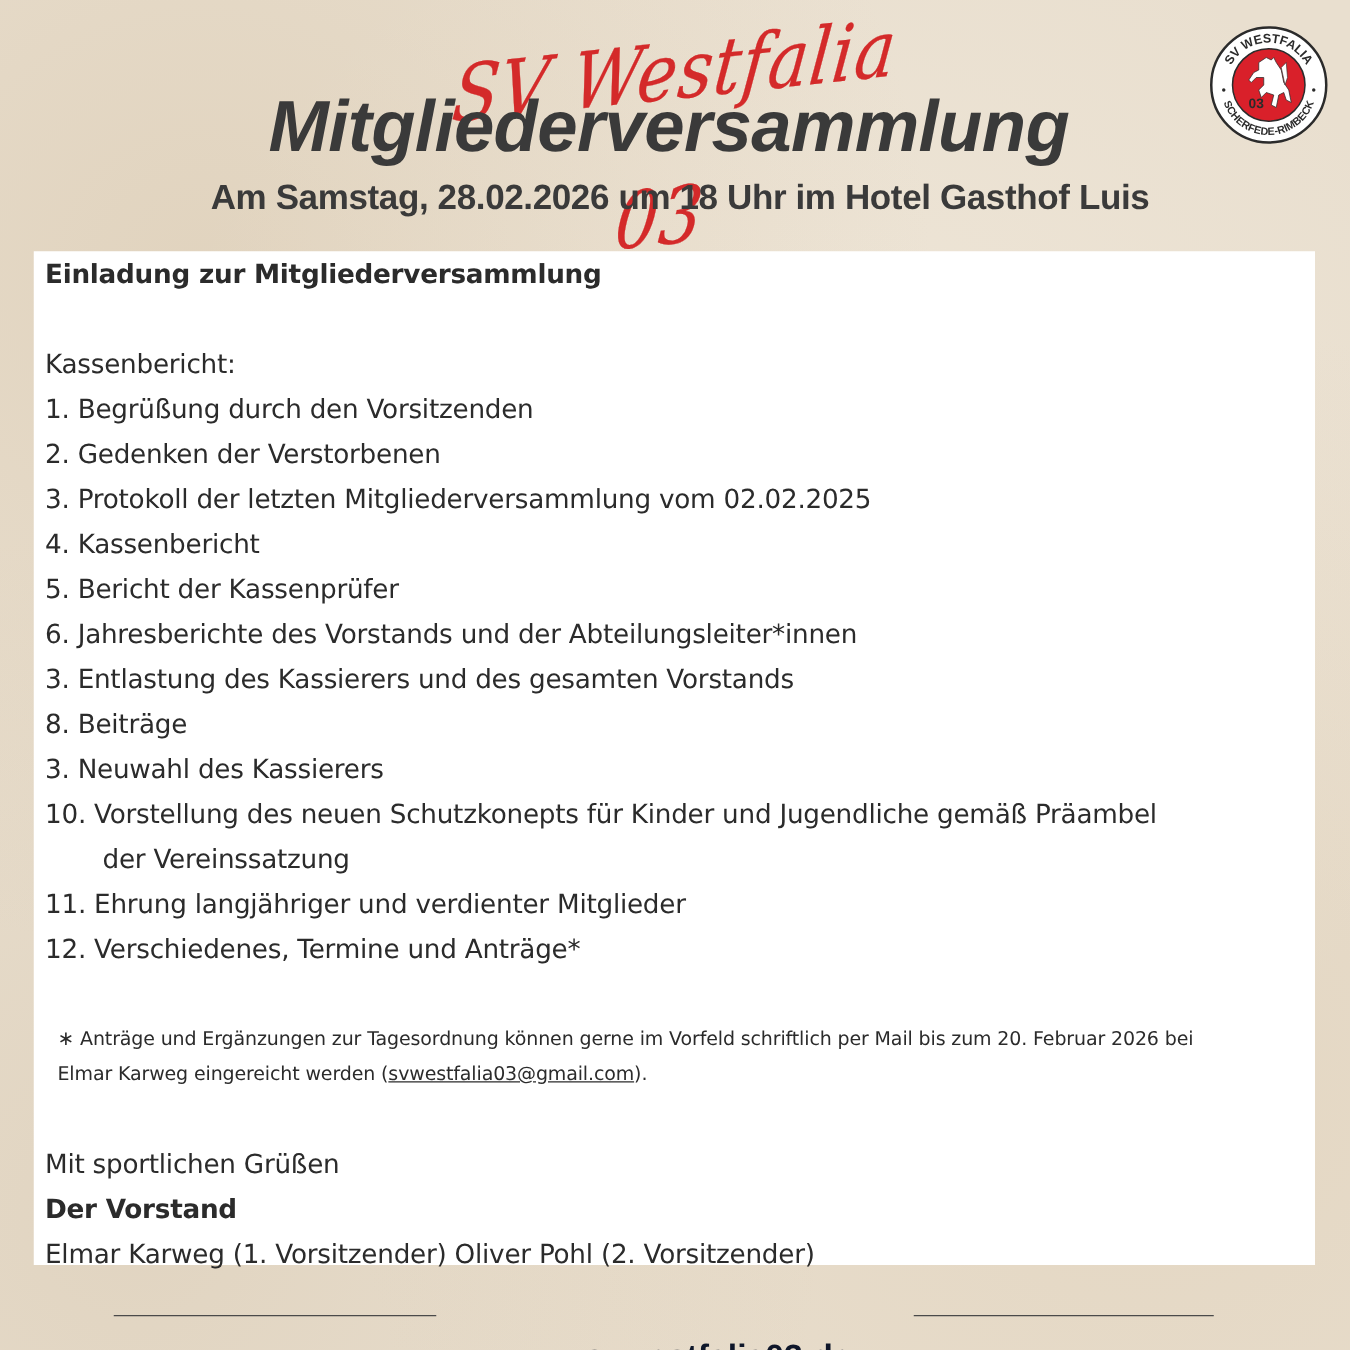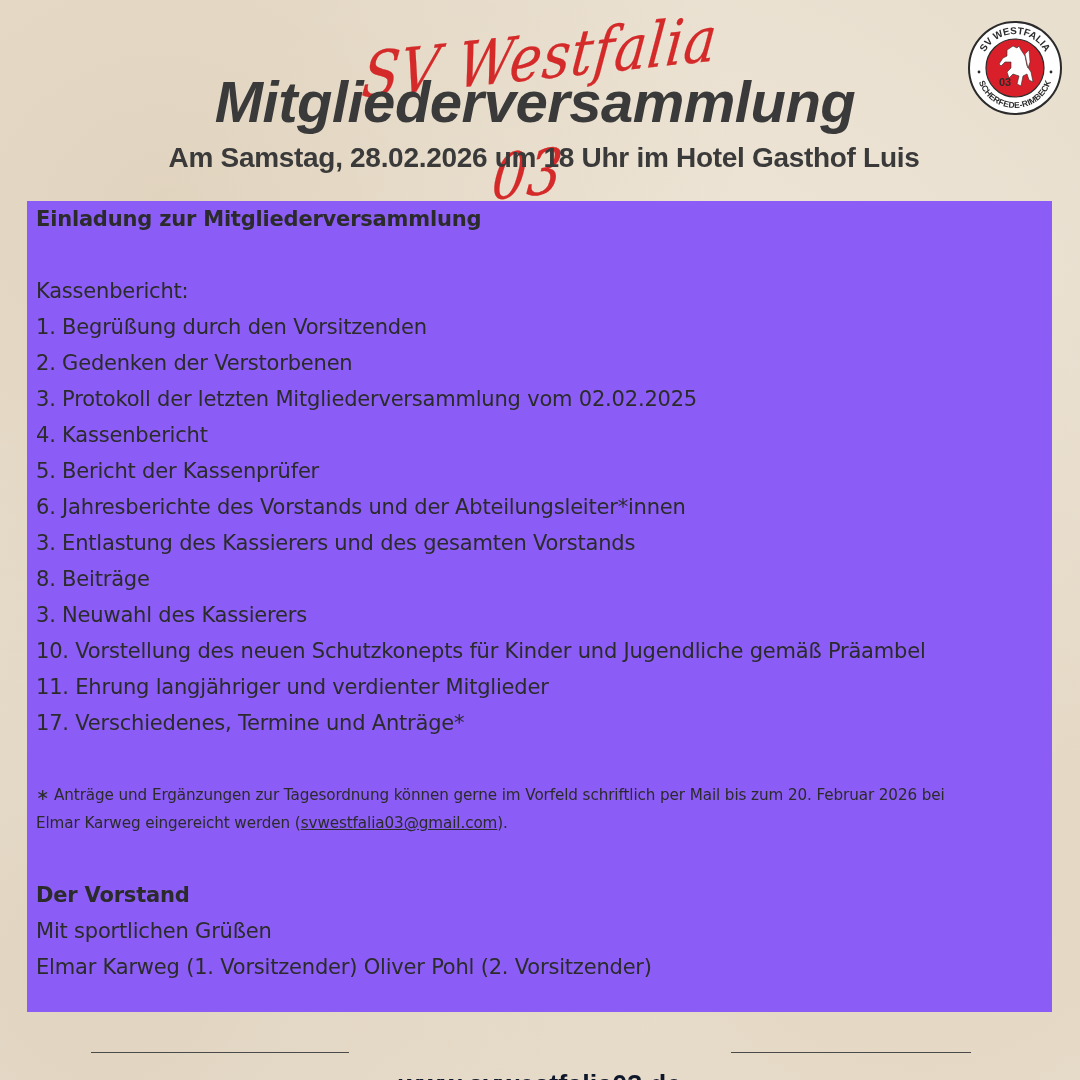--- a/index.html
+++ b/index.html
@@ -35,33 +35,33 @@
     position: absolute; left: 0; width: 1088px; top: 140px;
     text-align: center; font-family: "Liberation Sans", sans-serif;
     font-weight: bold; font-size: 28px; line-height: 36px; color: #3a3a3a;
     letter-spacing: -0.3px;
   }
   .logo {
     position: absolute; left: 967px; top: 20px; width: 96px; height: 96px;
   }
   .card {
     position: absolute; left: 27px; top: 201px; width: 1025px; height: 811px;
-    background: #8b5cf6; box-sizing: border-box; padding: 0 9px;
+    background: #ffffff; box-sizing: border-box; padding: 0 9px;
     font-family: "DejaVu Sans", sans-serif; color: #2b2b2b;
   }
   .line {
     font-size: 21px; line-height: 36px; height: 36px; white-space: nowrap;
     letter-spacing: -0.2px;
   }
   .bold { font-weight: bold; }
   .heading { margin-top: 0; }
   .spacer { height: 36px; }
   .indent { padding-left: 46px; }
   .note {
-    font-size: 15.2px; line-height: 28px; white-space: nowrap; letter-spacing: -0.1px;
+    font-size: 15.2px; line-height: 28px; white-space: nowrap; letter-spacing: -0.1px; margin-left: 10px;
   }
   .note .star { font-size: 16px; }
   .email { text-decoration: underline; }
   .footer-url {
     position: absolute; left: 0; width: 1080px; top: 1068px;
     text-align: center; font-family: "Liberation Sans", sans-serif;
     font-weight: bold; font-size: 27px; line-height: 34px; color: #0f172a;
   }
   .rule {
     position: absolute; top: 1052px; height: 1px; background: #4a4a4a;
@@ -103,30 +103,31 @@
   <div class="line">1. Begrüßung durch den Vorsitzenden</div>
   <div class="line">2. Gedenken der Verstorbenen</div>
   <div class="line">3. Protokoll der letzten Mitgliederversammlung vom 02.02.2025</div>
   <div class="line">4. Kassenbericht</div>
   <div class="line">5. Bericht der Kassenprüfer</div>
   <div class="line">6. Jahresberichte des Vorstands und der Abteilungsleiter*innen</div>
   <div class="line">3. Entlastung des Kassierers und des gesamten Vorstands</div>
   <div class="line">8. Beiträge</div>
   <div class="line">3. Neuwahl des Kassierers</div>
   <div class="line">10. Vorstellung des neuen Schutzkonepts für Kinder und Jugendliche gemäß Präambel</div>
+  <div class="line indent">der Vereinssatzung</div>
   <div class="line">11. Ehrung langjähriger und verdienter Mitglieder</div>
-  <div class="line">17. Verschiedenes, Termine und Anträge*</div>
+  <div class="line">12. Verschiedenes, Termine und Anträge*</div>
   <div style="height:40px"></div>
   <div class="note">
     <span class="star">∗</span><span> Anträge und Ergänzungen zur Tagesordnung können gerne im Vorfeld schriftlich per Mail bis zum 20. Februar 2026 bei</span>
   </div>
   <div class="note">
     <span>Elmar Karweg eingereicht werden (</span><span class="email">svwestfalia03@gmail.com</span><span>).</span>
   </div>
   <div style="height:40px"></div>
+  <div class="line">Mit sportlichen Grüßen</div>
   <div class="line bold">Der Vorstand</div>
-  <div class="line">Mit sportlichen Grüßen</div>
   <div class="line">Elmar Karweg (1. Vorsitzender) Oliver Pohl (2. Vorsitzender)</div>
 </div>
 
 <div class="rule" style="left:91px; width:258px;"></div>
 <div class="footer-url">www.svwestfalia03.de</div>
 <div class="rule" style="left:731px; width:240px;"></div>
 
 </body></html>

